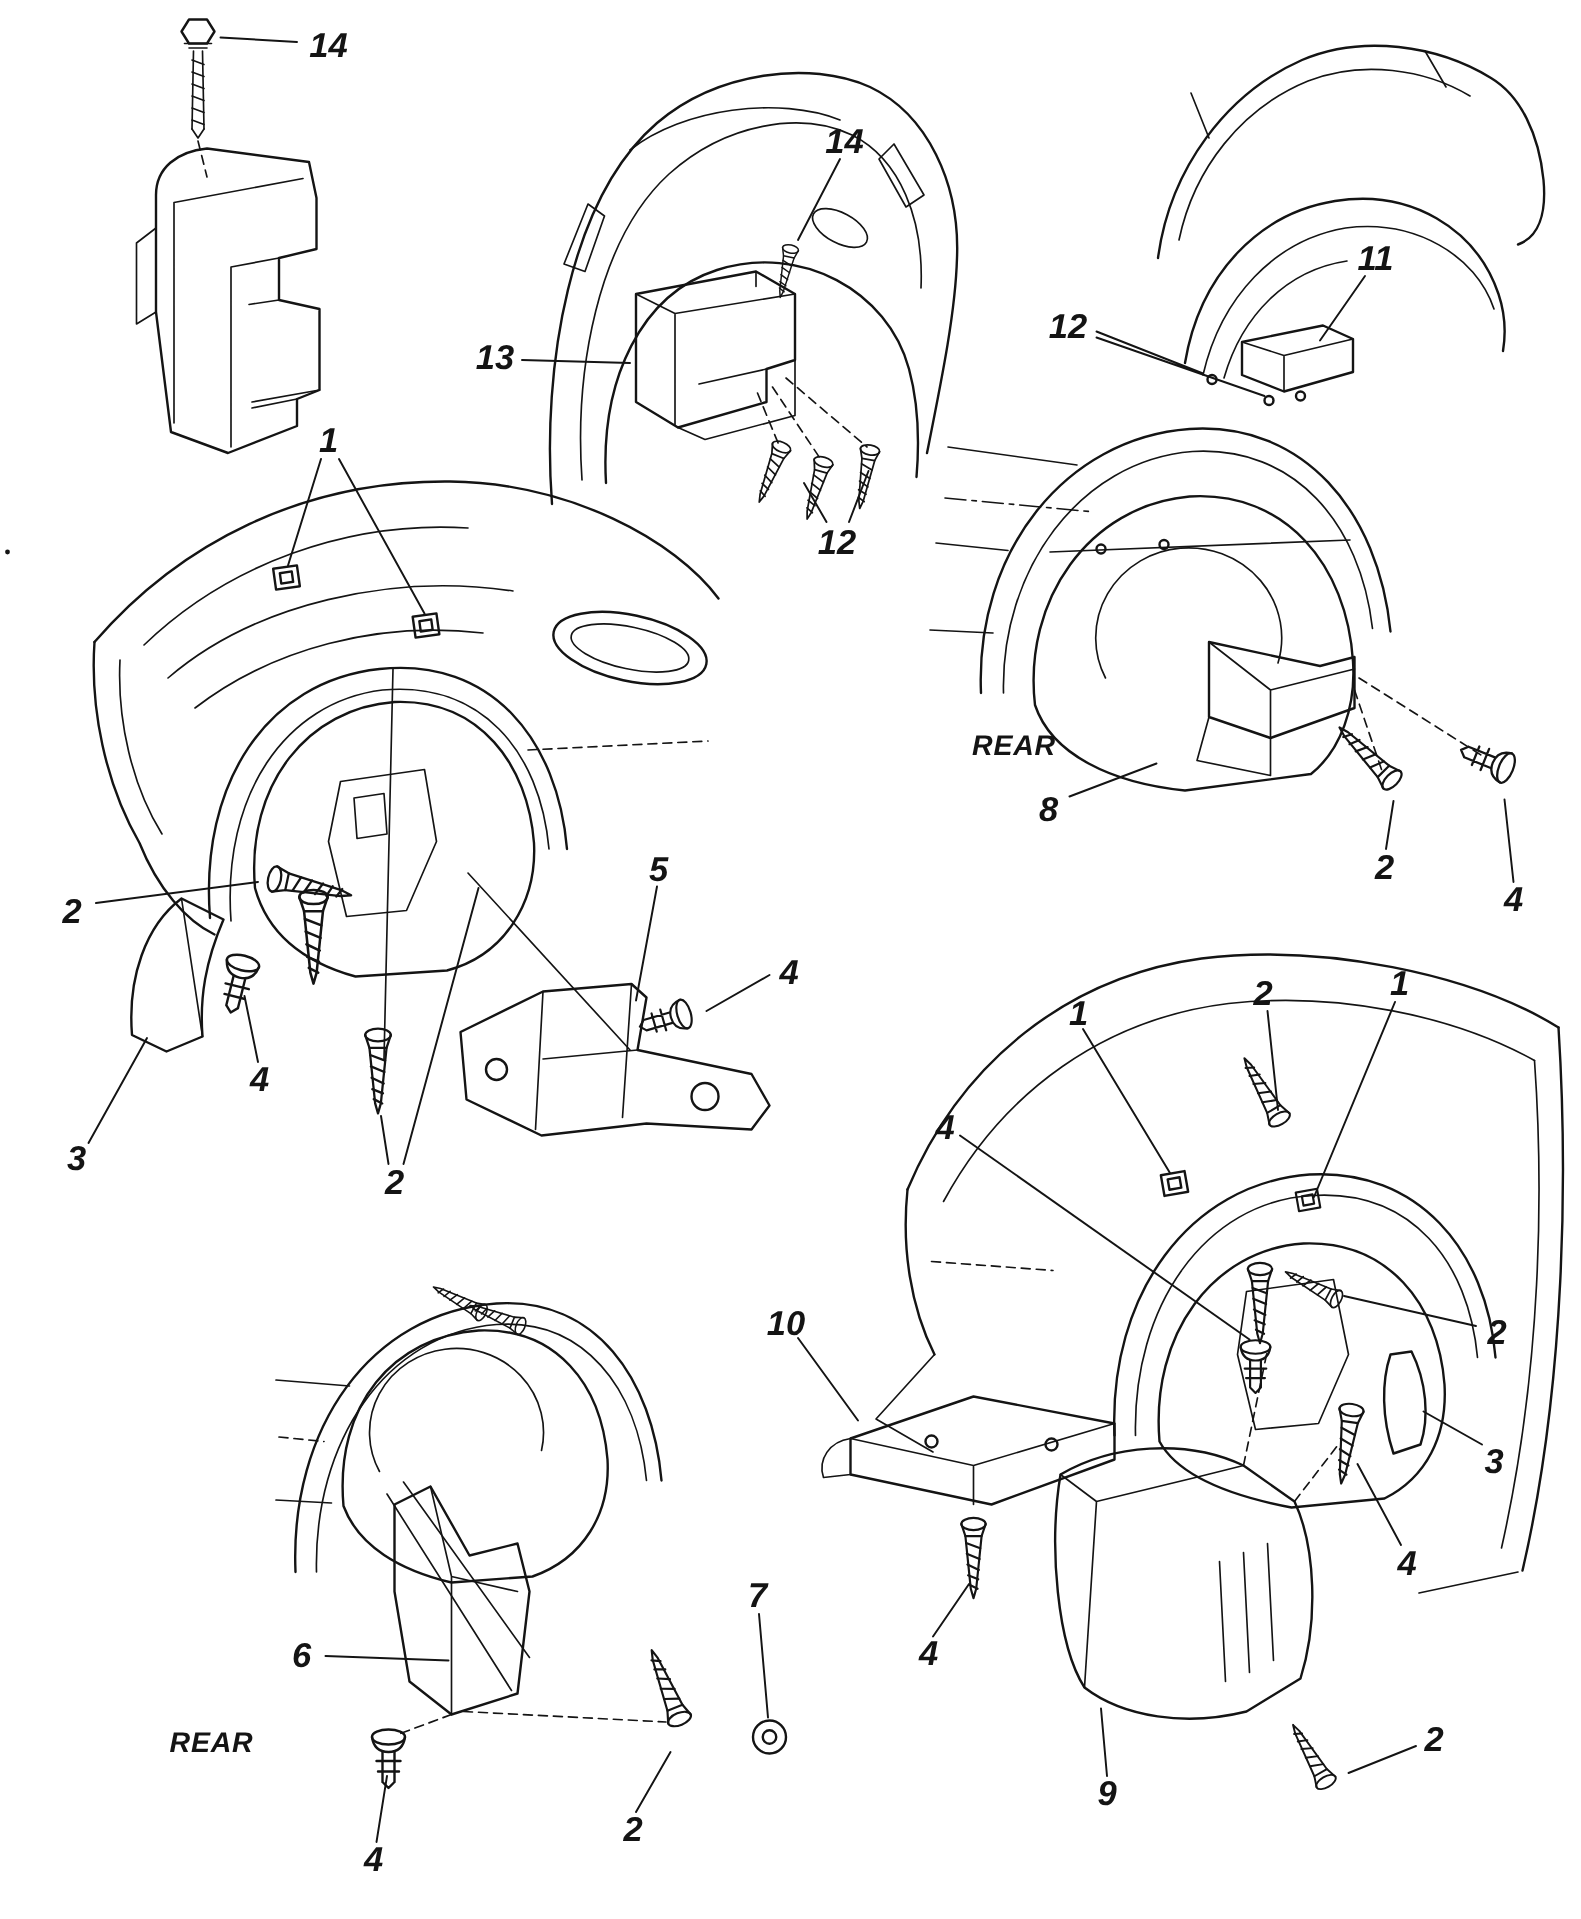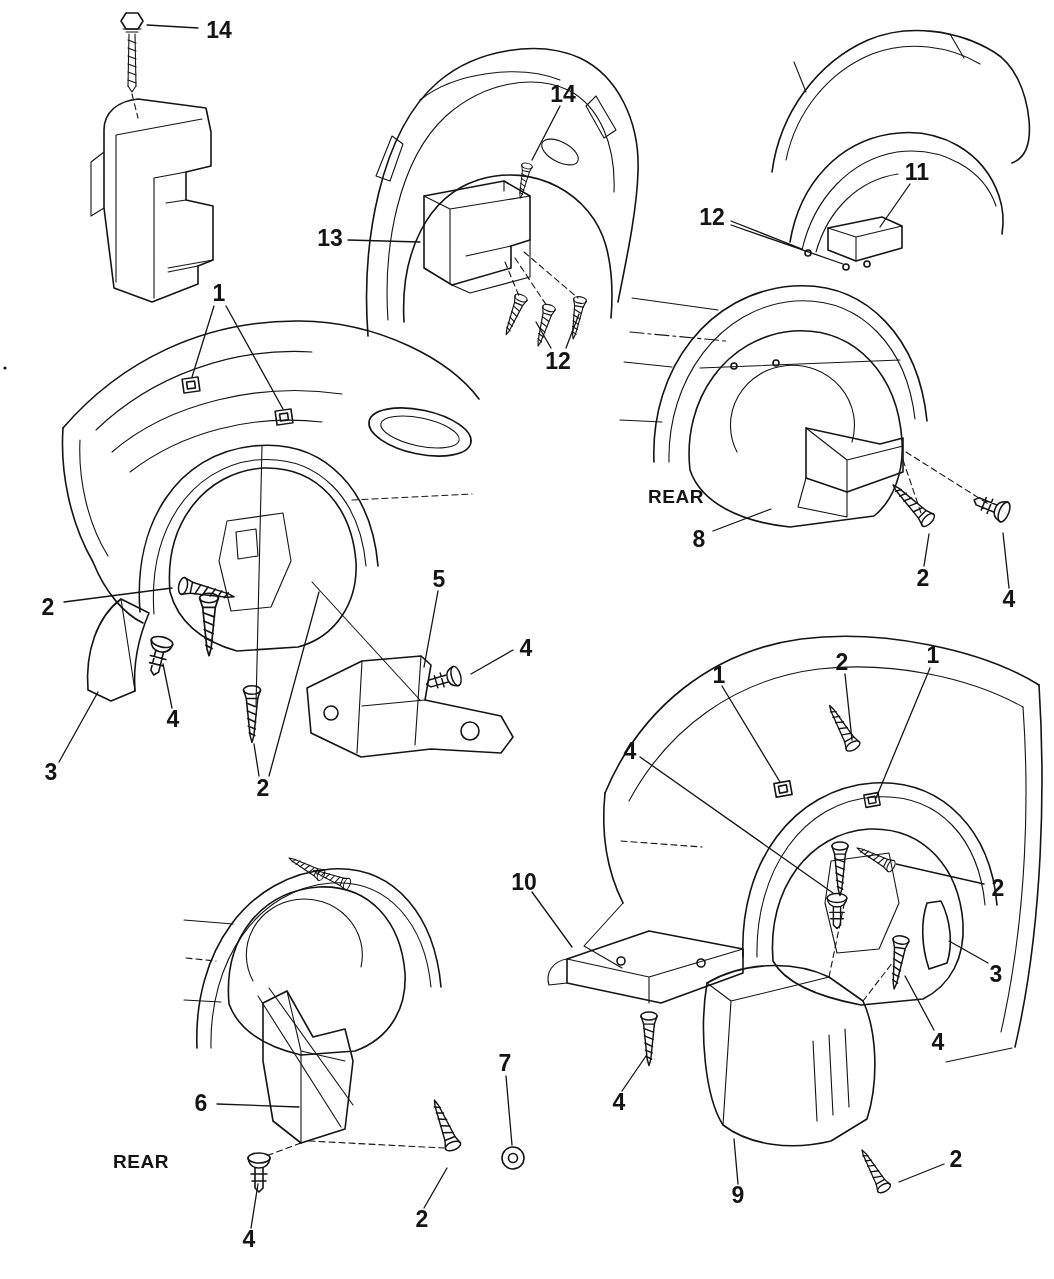--- a/index.html
+++ b/index.html
@@ -1,17 +1,17 @@
 <!DOCTYPE html>
 <html style="--ink: #141414; --bg: #ffffff;"><head>
 <meta charset="utf-8">
 <style>
   html,body{margin:0;padding:0;background:var(--bg,#ffffff);}
   .canvas{position:relative;width:1054px;height:1279px;background:var(--bg,#ffffff);
-          font-family:"Liberation Sans",sans-serif;overflow:hidden;}
+          font-family:"Liberation Sans",sans-serif;overflow:hidden;font-style:italic;}
   svg{display:block;}
   .art{stroke:var(--ink,#141414);stroke-width:1.6;fill:none;stroke-linecap:round;stroke-linejoin:round;}
   .thin{stroke-width:1.1;}
   .leader{stroke-width:1.3;}
   .dash{stroke-dasharray:6 4;}
   .dashdot{stroke-dasharray:14 4 3 4;}
   .callout{font-family:"Liberation Sans",sans-serif;font-size:23px;font-weight:bold;
            fill:var(--ink,#000);stroke:none;text-anchor:middle;}
   .rear{font-family:"Liberation Sans",sans-serif;font-size:19px;font-weight:bold;
         fill:var(--ink,#000);stroke:none;text-anchor:middle;letter-spacing:.5px;}

